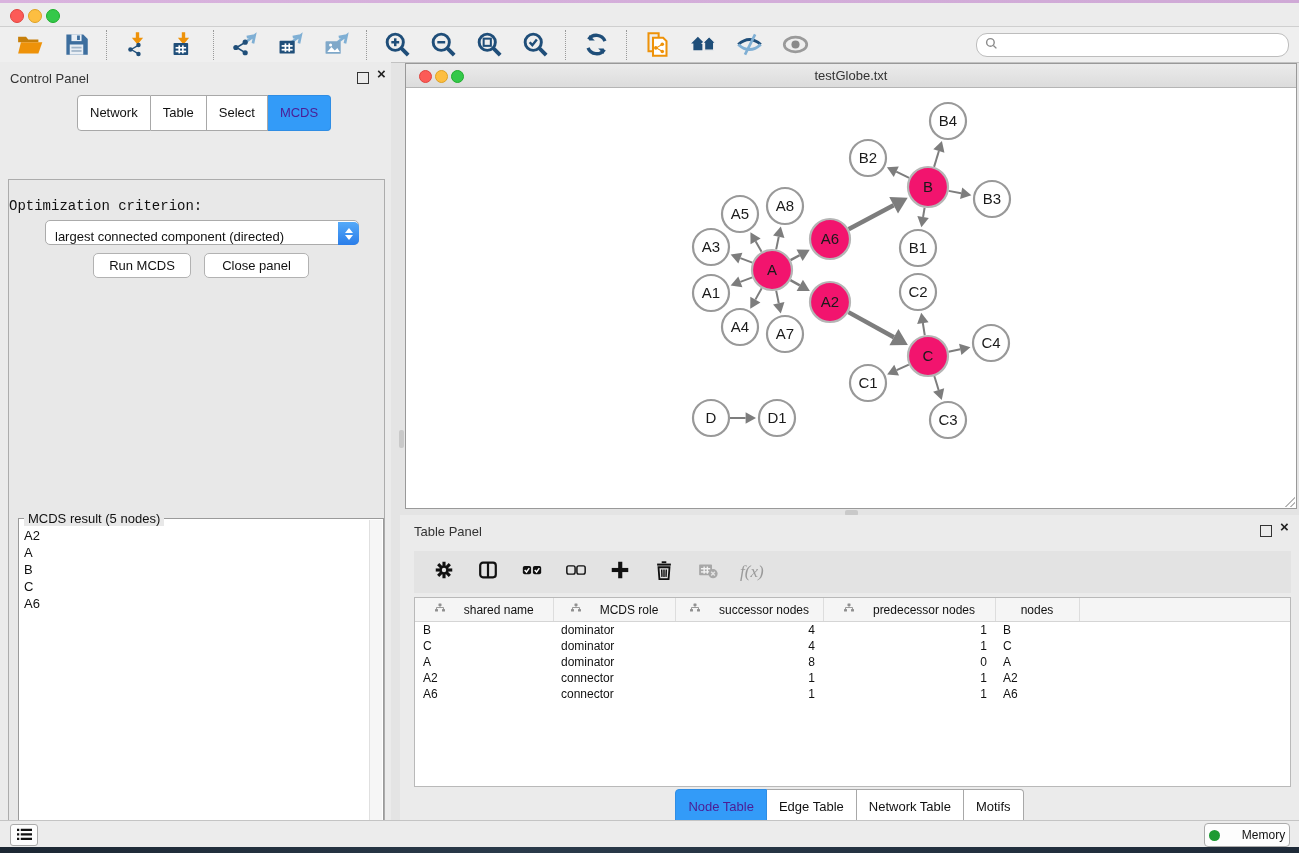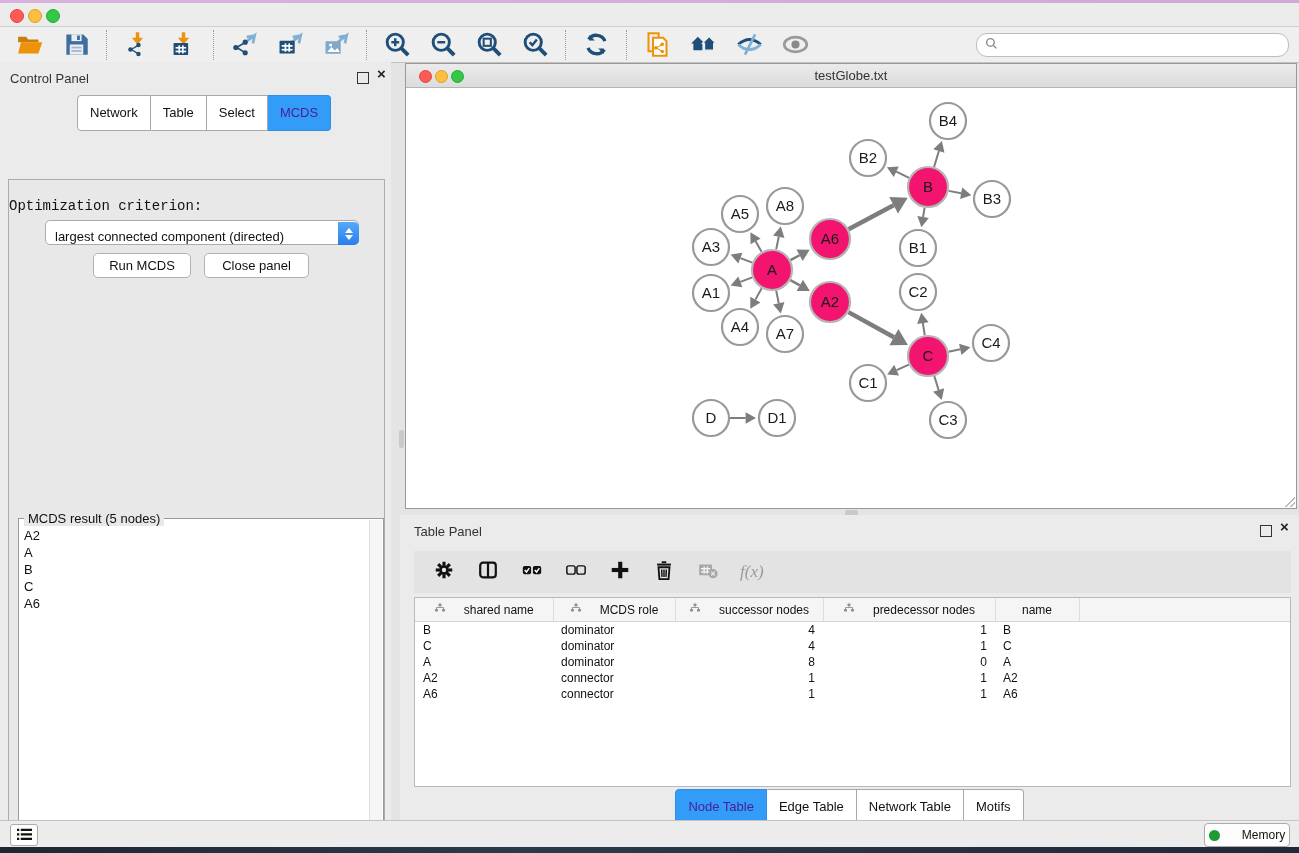--- a/index.html
+++ b/index.html
@@ -617,21 +617,21 @@
                         <rect x="2" y="14" width="6" height="5" rx="1"></rect>
                         <rect x="16" y="14" width="6" height="5" rx="1"></rect>
                         <path d="M12 8 v3 M5 14 v-3 h14 v3" fill="none" stroke="#909090" stroke-width="1.8"></path>
                       </g>
                     </svg></span>
                   <span>predecessor nodes</span>
                 </span>
               </th>
               <th>
                 <span class="hcell">
-                  <span>name</span>
+                  <span>nodes</span>
                 </span>
               </th>
               <th style="border-right: none;"></th>
             </tr>
           </thead>
           <tbody>
             <tr>
               <td>B</td>
               <td>dominator</td>
               <td class="num">4</td>

